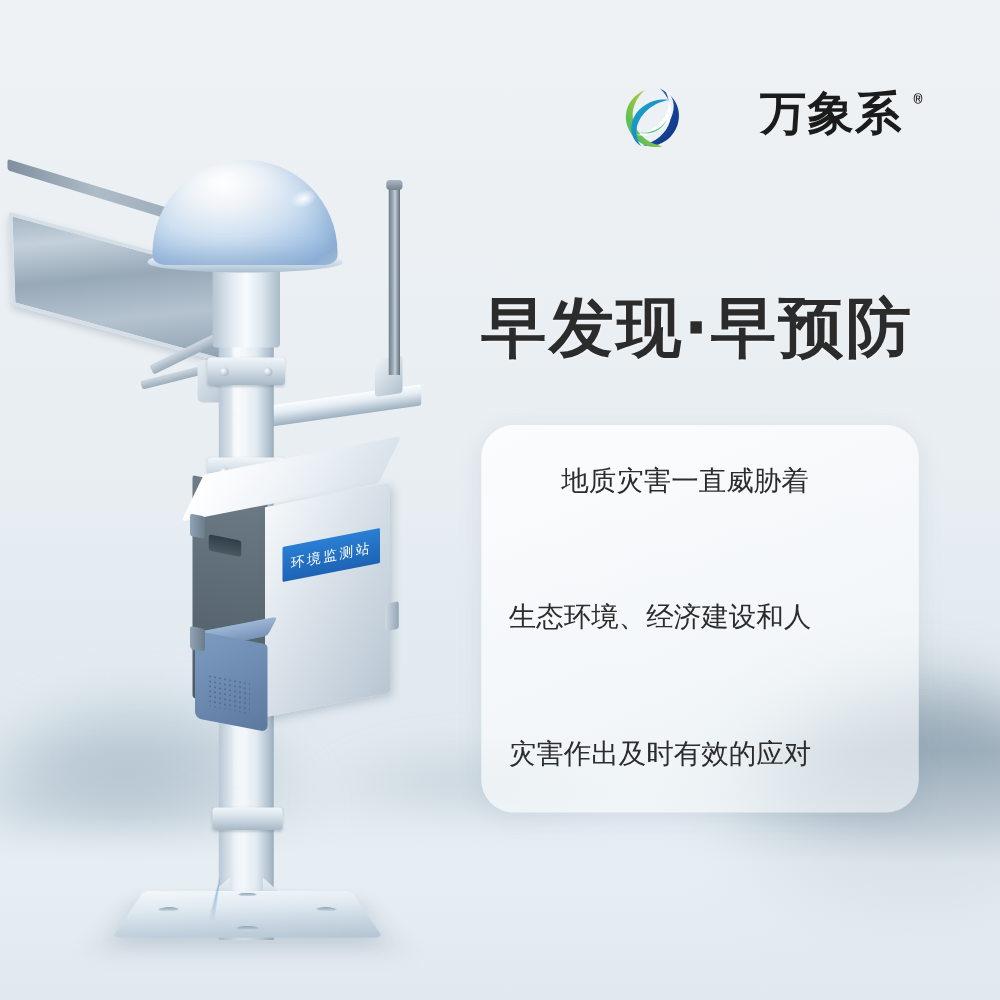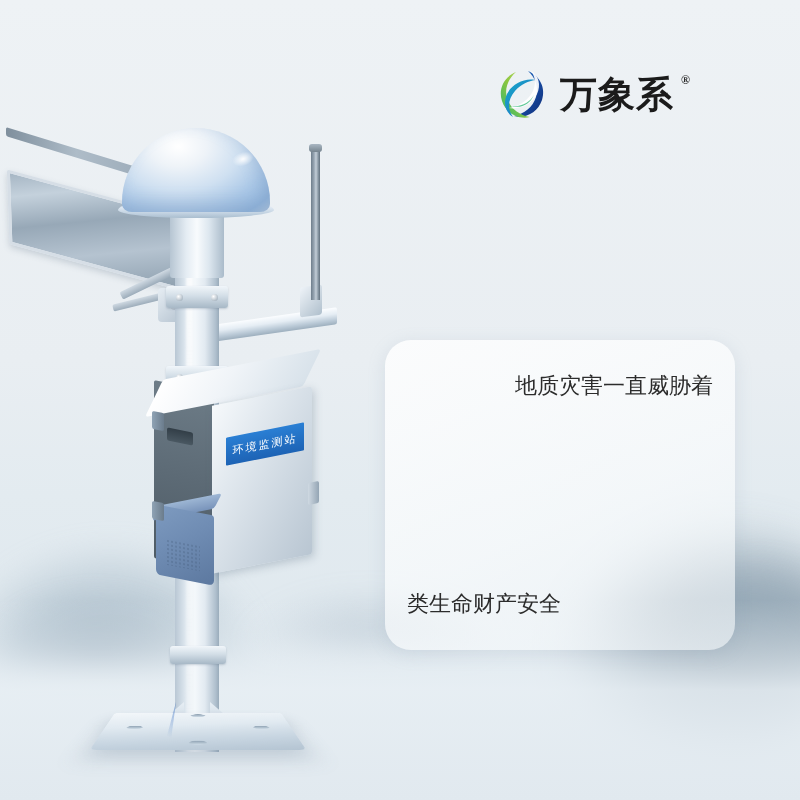--- a/index.html
+++ b/index.html
@@ -274,23 +274,23 @@
   }
 
   
   .logo-row {
     position: absolute; left: 494px; top: 66px;
     display: flex; align-items: center; gap: 10px;
   }
   .logo-mark { width: 56px; height: 56px; flex: 0 0 auto; }
   .logo-text {
     position: relative;
-    font-family: Liberation Serif, serif;
+    font-family: Liberation Mono, monospace;
     font-size: 37px; font-weight: 700; color: #1b1b1b;
-    letter-spacing: 1px; line-height: 1;
+    letter-spacing: 1px; line-height: 1; margin-left: 48px;
   }
   .logo-reg {
     position: absolute; right: -17px; top: -2px;
     font-size: 12px; font-weight: 700; color: #2a2a2a;
   }
 
   .pill {
     position: absolute; left: 385px; top: 178px;
     height: 36px; padding: 0 20px;
     background: linear-gradient(180deg,#1ea2f3,#0e92e8);
@@ -321,21 +321,21 @@
   .panel-lines {
     position: absolute; inset: 0;
     padding: 34px 22px;
     display: flex; flex-direction: column; justify-content: space-between;
   }
   .pline {
     font-family: "DejaVu Sans", sans-serif;
     font-size: 22px; color: #2c2c2c; line-height: 1.1;
     white-space: nowrap;
   }
-  .pline.indent { padding-left: 42px; text-align: right; }
+  .pline.indent { padding-left: 42px; }
 </style>
 </head>
 <body>
 
 <div id="poster">
 
   <div class="bg-sky"></div>
   <div class="bg-mtn bg-mtn-a"></div>
   <div class="bg-mtn bg-mtn-b"></div>
   <div class="bg-mtn bg-mtn-c"></div>
@@ -427,21 +427,23 @@
         <path d="M18 40 C28 41 36 36 40 29 C36 38 27 43 18 40 Z" fill="#2bb673" opacity=".75"></path>
       </svg>
     </span>
     <span class="logo-text">
       <span>万象系</span>
       <sup class="logo-reg">®</sup>
     </span>
   </div>
 
 
+  <div class="headline">早发现·早预防</div>
 
   <div class="text-panel">
     <div class="panel-lines">
       <div class="pline indent">地质灾害一直威胁着</div>
-      <div class="pline">类生命财产安全</div>
+      <div class="pline">生态环境、经济建设和人</div>
+      <div class="pline">灾害作出及时有效的应对</div>
     </div>
   </div>
 
 </div>
 
 </body></html>

